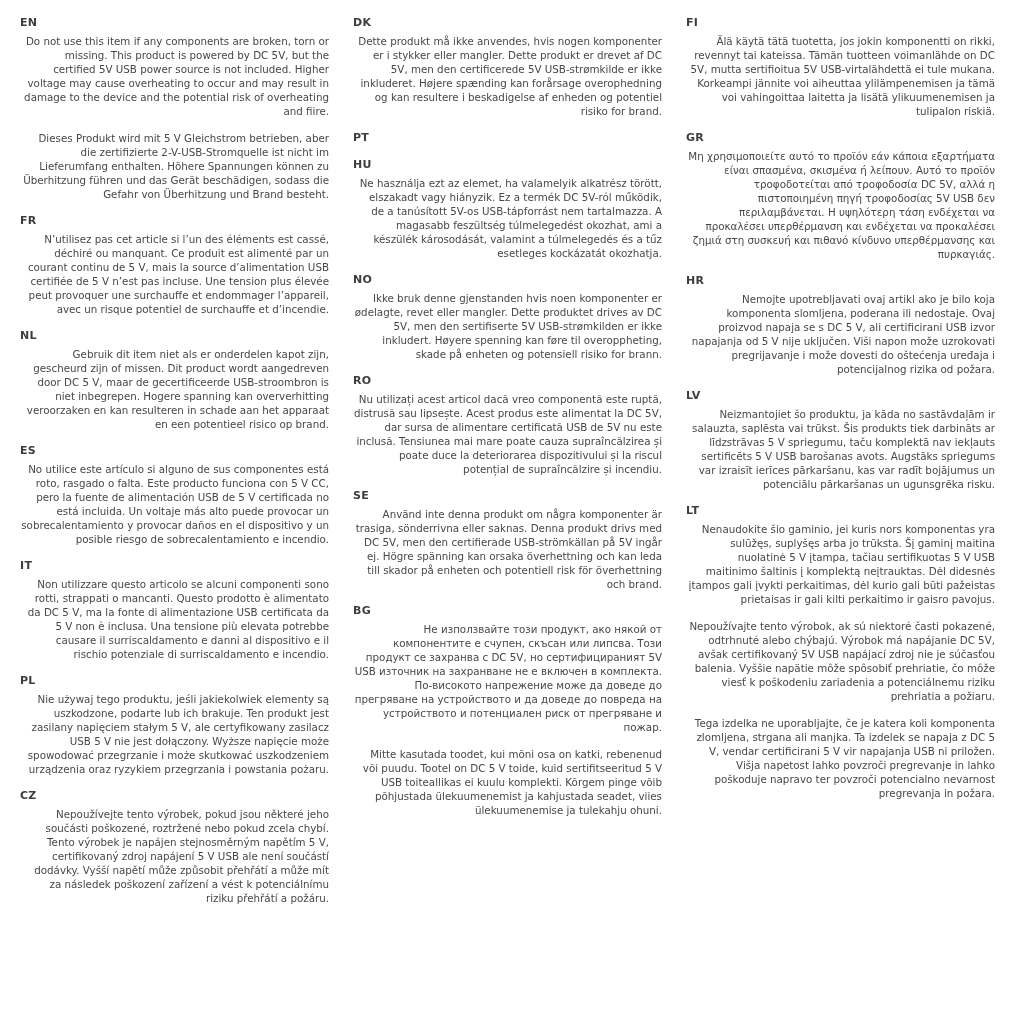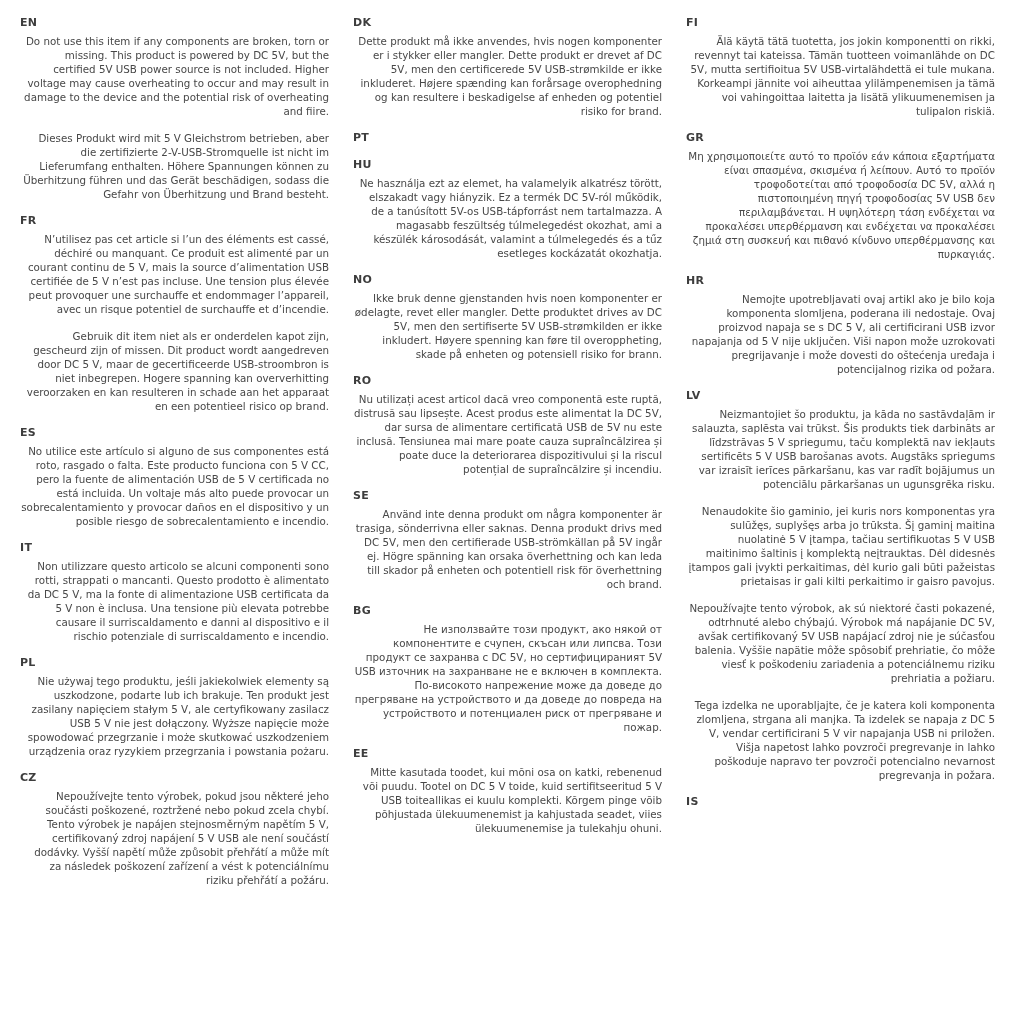--- a/index.html
+++ b/index.html
@@ -55,20 +55,21 @@
         <p class="lang-text">Do not use this item if any components are broken, torn or missing. This product is powered by DC 5V, but the certified 5V USB power source is not included. Higher voltage may cause overheating to occur and may result in damage to the device and the potential risk of overheating and fiire.</p>
       </section>
       <section class="lang-section">
         <p class="lang-text">Dieses Produkt wird mit 5 V Gleichstrom betrieben, aber die zertifizierte 2-V-USB-Stromquelle ist nicht im Lieferumfang enthalten. Höhere Spannungen können zu Überhitzung führen und das Gerät beschädigen, sodass die Gefahr von Überhitzung und Brand besteht.</p>
       </section>
       <section class="lang-section">
         <h2 class="lang-code">FR</h2>
         <p class="lang-text">N’utilisez pas cet article si l’un des éléments est cassé, déchiré ou manquant. Ce produit est alimenté par un courant continu de 5 V, mais la source d’alimentation USB certifiée de 5 V n’est pas incluse. Une tension plus élevée peut provoquer une surchauffe et endommager l’appareil, avec un risque potentiel de surchauffe et d’incendie.</p>
       </section>
       <section class="lang-section">
+        <h2 class="lang-code">NL</h2>
         <p class="lang-text">Gebruik dit item niet als er onderdelen kapot zijn, gescheurd zijn of missen. Dit product wordt aangedreven door DC 5 V, maar de gecertificeerde USB-stroombron is niet inbegrepen. Hogere spanning kan oververhitting veroorzaken en kan resulteren in schade aan het apparaat en een potentieel risico op brand.</p>
       </section>
       <section class="lang-section">
         <h2 class="lang-code">ES</h2>
         <p class="lang-text">No utilice este artículo si alguno de sus componentes está roto, rasgado o falta. Este producto funciona con 5 V CC, pero la fuente de alimentación USB de 5 V certificada no está incluida. Un voltaje más alto puede provocar un sobrecalentamiento y provocar daños en el dispositivo y un posible riesgo de sobrecalentamiento e incendio.</p>
       </section>
       <section class="lang-section">
         <h2 class="lang-code">IT</h2>
         <p class="lang-text">Non utilizzare questo articolo se alcuni componenti sono rotti, strappati o mancanti. Questo prodotto è alimentato da DC 5 V, ma la fonte di alimentazione USB certificata da 5 V non è inclusa. Una tensione più elevata potrebbe causare il surriscaldamento e danni al dispositivo e il rischio potenziale di surriscaldamento e incendio.</p>
       </section>
@@ -103,21 +104,20 @@
       </section>
       <section class="lang-section">
         <h2 class="lang-code">SE</h2>
         <p class="lang-text">Använd inte denna produkt om några komponenter är trasiga, sönderrivna eller saknas. Denna produkt drivs med DC 5V, men den certifierade USB-strömkällan på 5V ingår ej. Högre spänning kan orsaka överhettning och kan leda till skador på enheten och potentiell risk för överhettning och brand.</p>
       </section>
       <section class="lang-section">
         <h2 class="lang-code">BG</h2>
         <p class="lang-text">Не използвайте този продукт, ако някой от компонентите е счупен, скъсан или липсва. Този продукт се захранва с DC 5V, но сертифицираният 5V USB източник на захранване не е включен в комплекта. По-високото напрежение може да доведе до прегряване на устройството и да доведе до повреда на устройството и потенциален риск от прегряване и пожар.</p>
       </section>
       <section class="lang-section">
-        <h2 class="lang-code">EE</h2>
         <p class="lang-text">Mitte kasutada toodet, kui mõni osa on katki, rebenenud või puudu. Tootel on DC 5 V toide, kuid sertifitseeritud 5 V USB toiteallikas ei kuulu komplekti. Kõrgem pinge võib põhjustada ülekuumenemist ja kahjustada seadet, viies ülekuumenemise ja tulekahju ohuni.</p>
       </section>
     </div>
   <div class="col">
       <section class="lang-section">
         <h2 class="lang-code">FI</h2>
         <p class="lang-text">Älä käytä tätä tuotetta, jos jokin komponentti on rikki, revennyt tai kateissa. Tämän tuotteen voimanlähde on DC 5V, mutta sertifioitua 5V USB-virtalähdettä ei tule mukana. Korkeampi jännite voi aiheuttaa ylilämpenemisen ja tämä voi vahingoittaa laitetta ja lisätä ylikuumenemisen ja tulipalon riskiä.</p>
       </section>
       <section class="lang-section">
         <h2 class="lang-code">GR</h2>
@@ -125,25 +125,25 @@
       </section>
       <section class="lang-section">
         <h2 class="lang-code">HR</h2>
         <p class="lang-text">Nemojte upotrebljavati ovaj artikl ako je bilo koja komponenta slomljena, poderana ili nedostaje. Ovaj proizvod napaja se s DC 5 V, ali certificirani USB izvor napajanja od 5 V nije uključen. Viši napon može uzrokovati pregrijavanje i može dovesti do oštećenja uređaja i potencijalnog rizika od požara.</p>
       </section>
       <section class="lang-section">
         <h2 class="lang-code">LV</h2>
         <p class="lang-text">Neizmantojiet šo produktu, ja kāda no sastāvdaļām ir salauzta, saplēsta vai trūkst. Šis produkts tiek darbināts ar līdzstrāvas 5 V spriegumu, taču komplektā nav iekļauts sertificēts 5 V USB barošanas avots. Augstāks spriegums var izraisīt ierīces pārkaršanu, kas var radīt bojājumus un potenciālu pārkaršanas un ugunsgrēka risku.</p>
       </section>
       <section class="lang-section">
+        <h2 class="lang-code">LT</h2>
         <p class="lang-text">Nenaudokite šio gaminio, jei kuris nors komponentas yra sulūžęs, suplyšęs arba jo trūksta. Šį gaminį maitina nuolatinė 5 V įtampa, tačiau sertifikuotas 5 V USB maitinimo šaltinis į komplektą neįtrauktas. Dėl didesnės įtampos gali įvykti perkaitimas, dėl kurio gali būti pažeistas prietaisas ir gali kilti perkaitimo ir gaisro pavojus.</p>
       </section>
       <section class="lang-section">
         <p class="lang-text">Nepoužívajte tento výrobok, ak sú niektoré časti pokazené, odtrhnuté alebo chýbajú. Výrobok má napájanie DC 5V, avšak certifikovaný 5V USB napájací zdroj nie je súčasťou balenia. Vyššie napätie môže spôsobiť prehriatie, čo môže viesť k poškodeniu zariadenia a potenciálnemu riziku prehriatia a požiaru.</p>
       </section>
       <section class="lang-section">
         <p class="lang-text">Tega izdelka ne uporabljajte, če je katera koli komponenta zlomljena, strgana ali manjka. Ta izdelek se napaja z DC 5 V, vendar certificirani 5 V vir napajanja USB ni priložen. Višja napetost lahko povzroči pregrevanje in lahko poškoduje napravo ter povzroči potencialno nevarnost pregrevanja in požara.</p>
       </section>
       <section class="lang-section">
-        <h2 class="lang-code">IS</h2>
       </section>
     </div>
 </div>
 
 </body></html>

